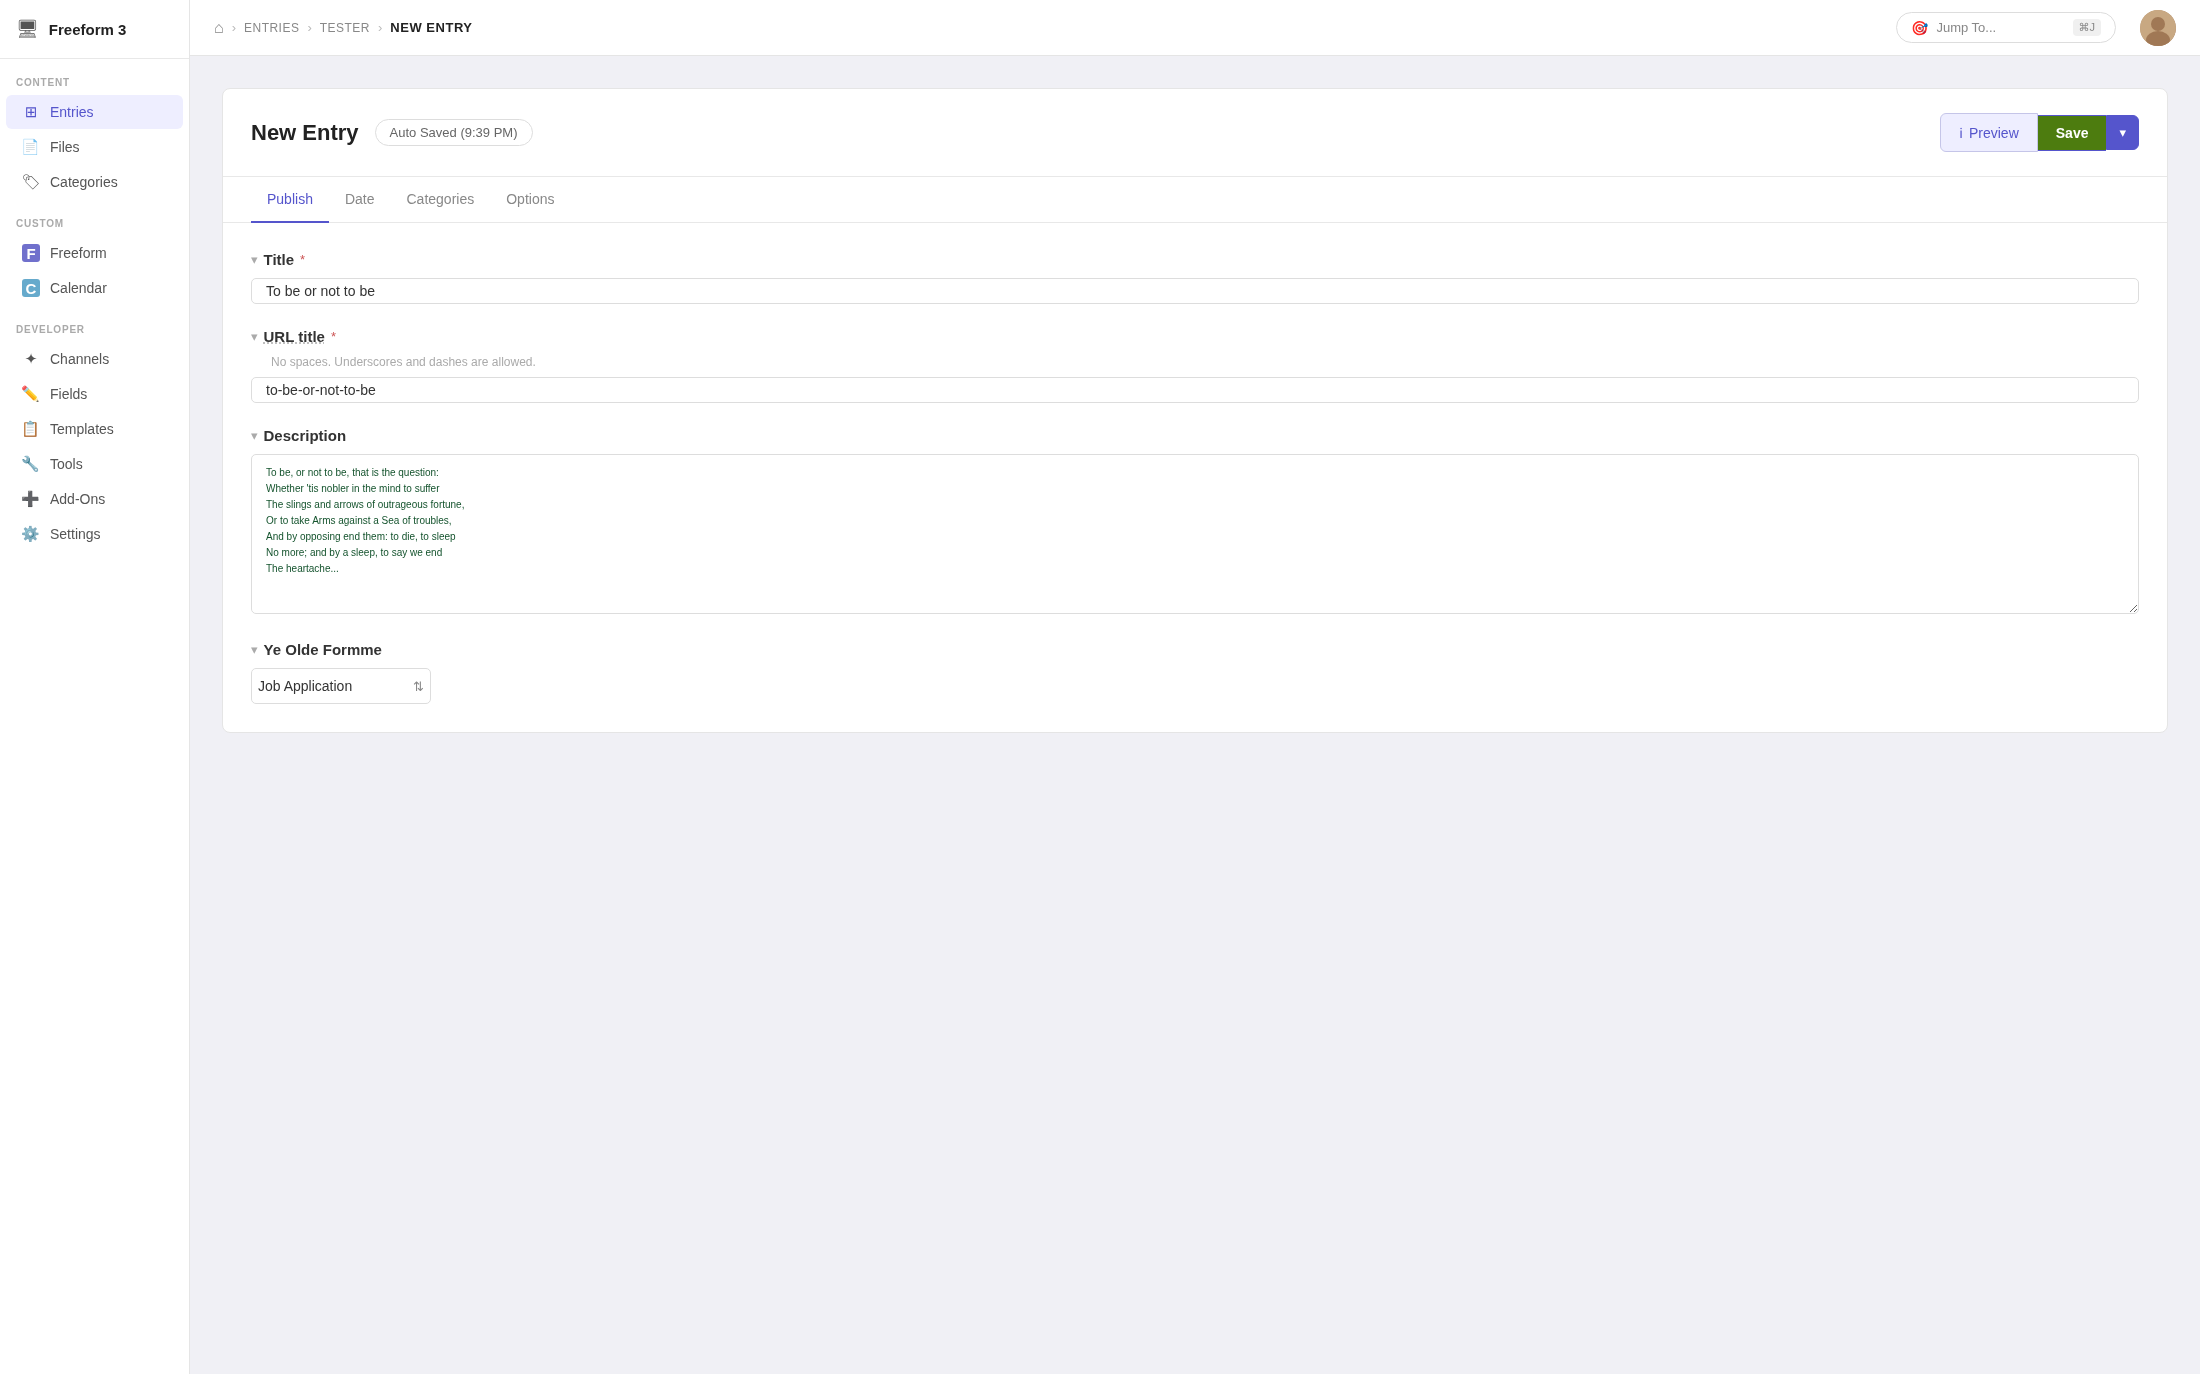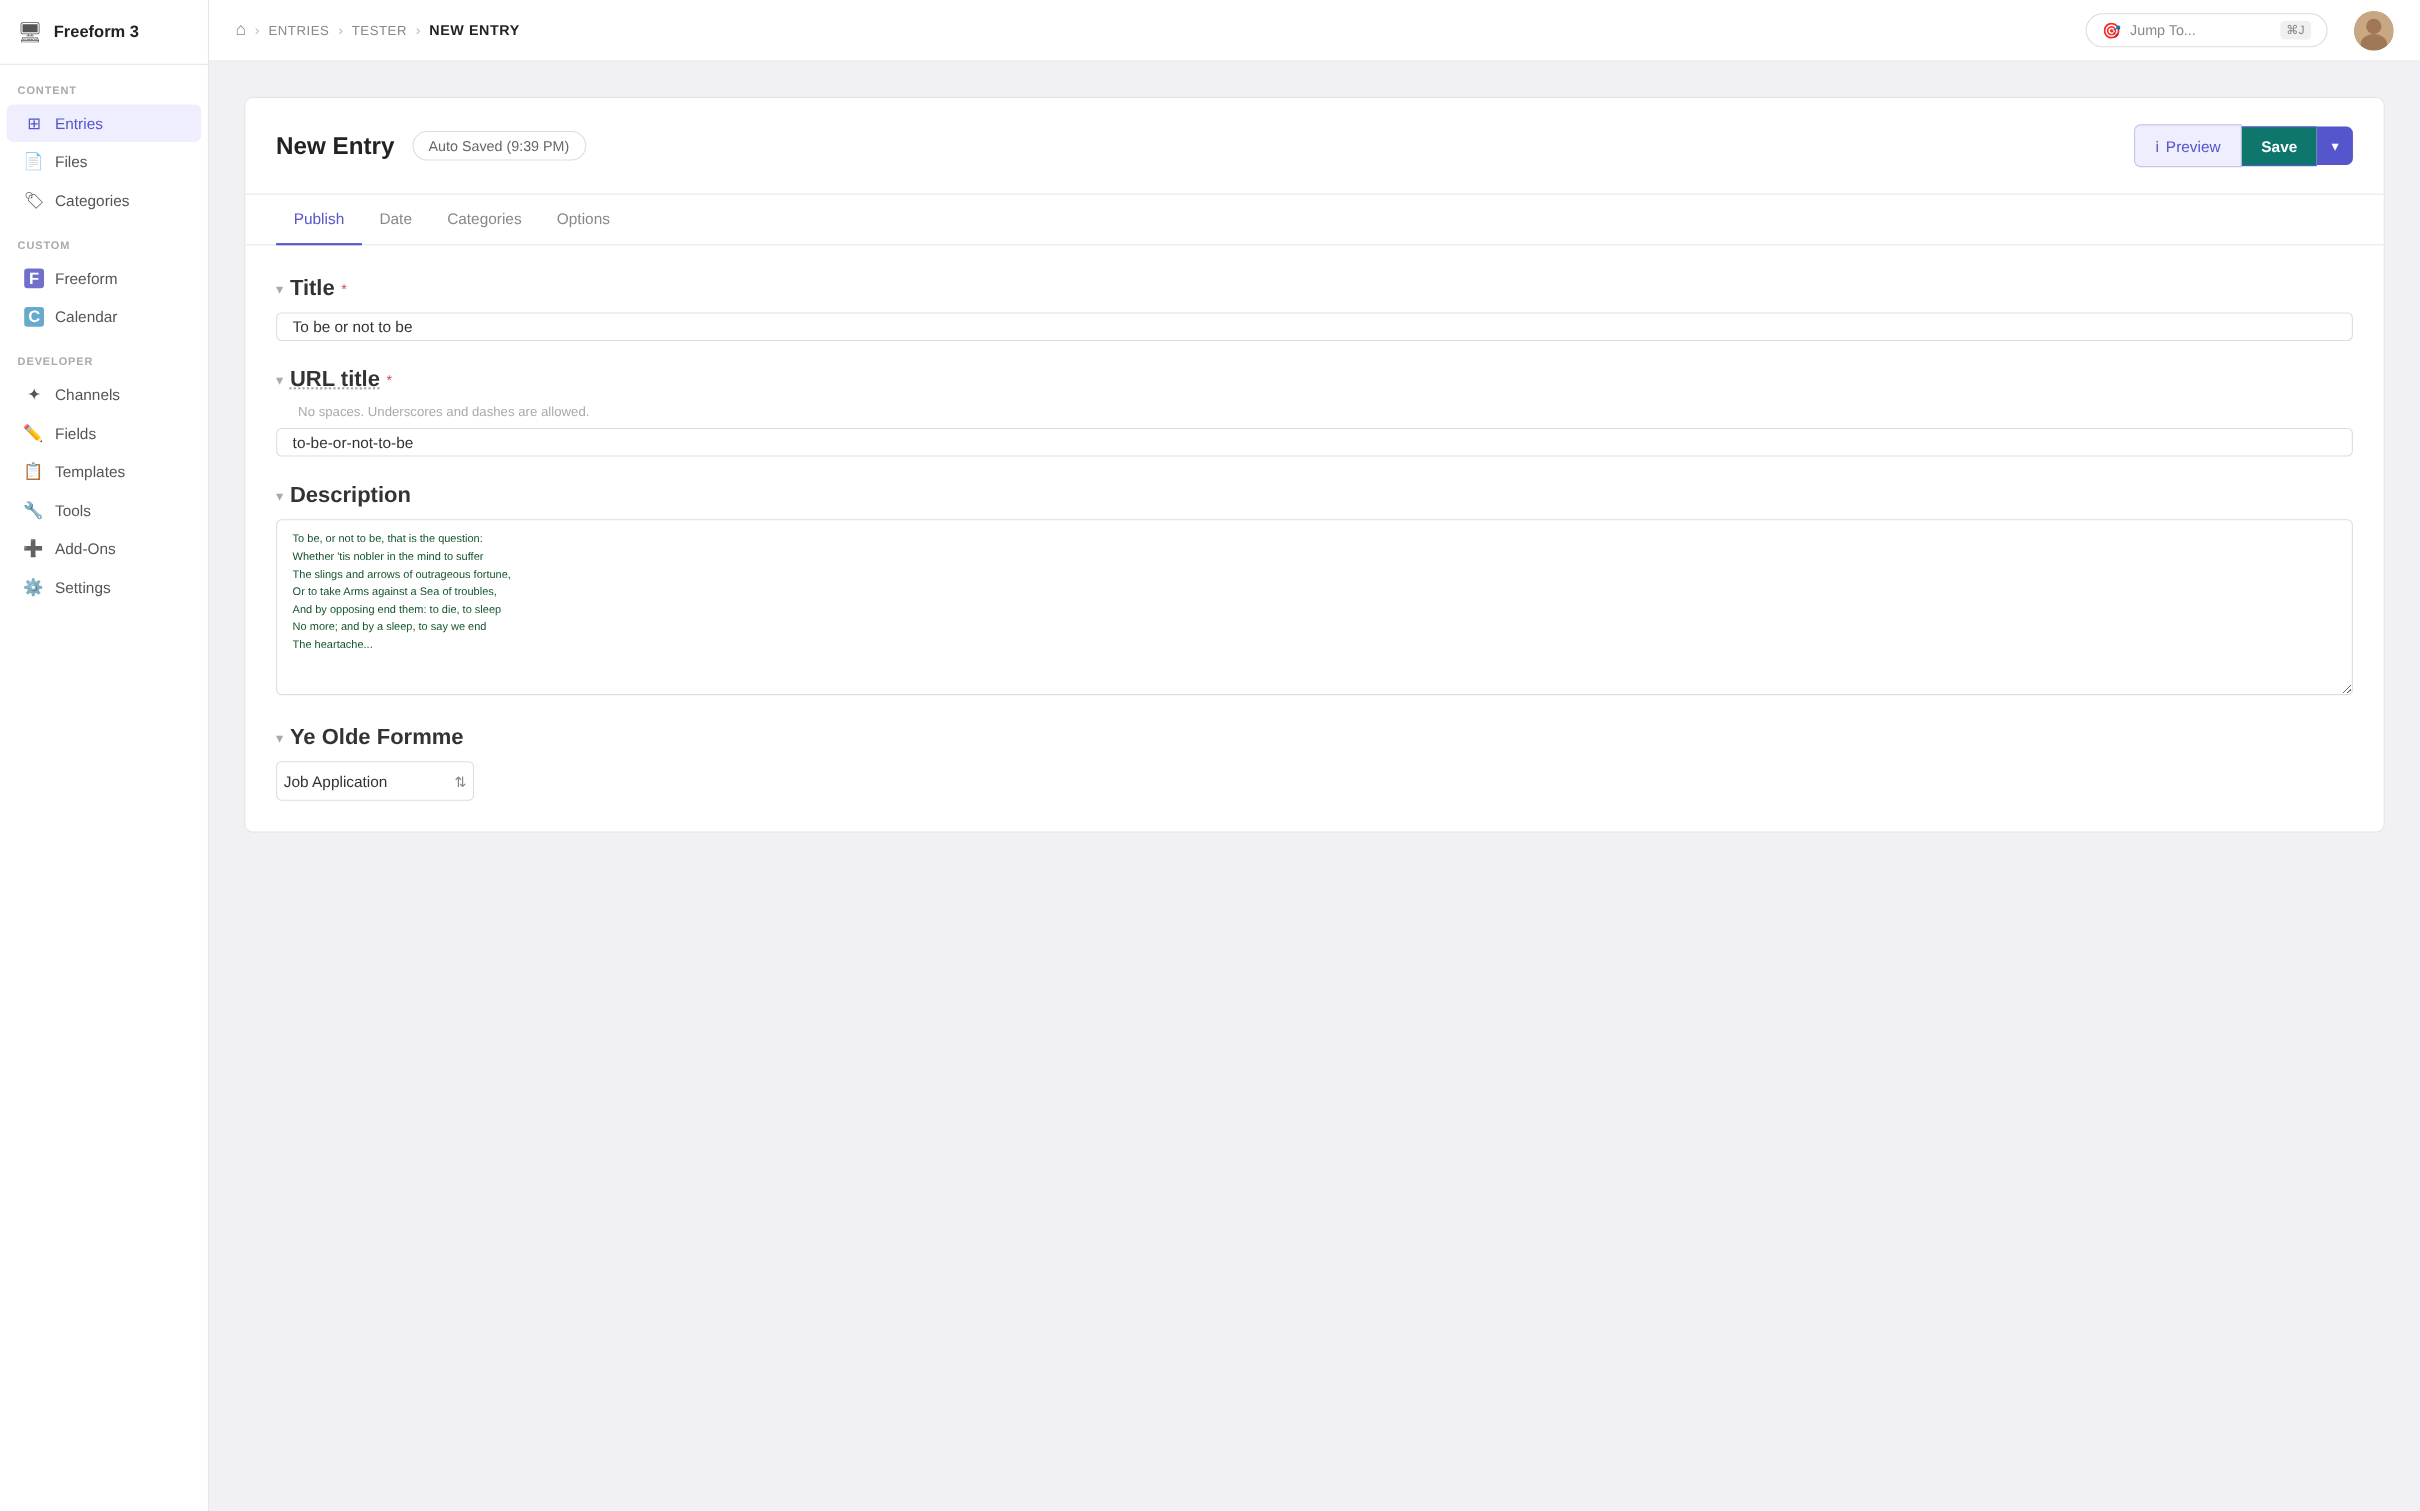--- a/index.html
+++ b/index.html
@@ -192,21 +192,21 @@
       border: 1px solid #c5c5e8;
       background: #eeeeff;
       color: #5555cc;
       padding: 9px 18px;
       border-radius: 6px 0 0 6px;
       font-size: 14px;
       cursor: pointer;
       font-weight: 500;
     }
     .btn-save {
-      background: #0f766e;
+      background: #4d7c0f;
       color: #fff;
       border: 1px solid #5555cc;
       padding: 9px 18px;
       font-size: 14px;
       font-weight: 600;
       cursor: pointer;
       border-left: none;
       border-right: none;
     }
     .btn-dropdown {
@@ -248,21 +248,21 @@
     }
     .field-section { }
     .field-label-row {
       display: flex;
       align-items: center;
       gap: 6px;
       margin-bottom: 10px;
     }
     .field-chevron { color: #aaa; font-size: 13px; }
     .field-label {
-      font-size: 20px;
+      font-size: 15px;
       font-weight: 600;
       color: #333;
     }
     .field-required { color: #cc5555; font-size: 13px; }
     .field-hint {
       font-size: 12px;
       color: #aaa;
       margin-bottom: 8px;
       margin-left: 20px;
     }

